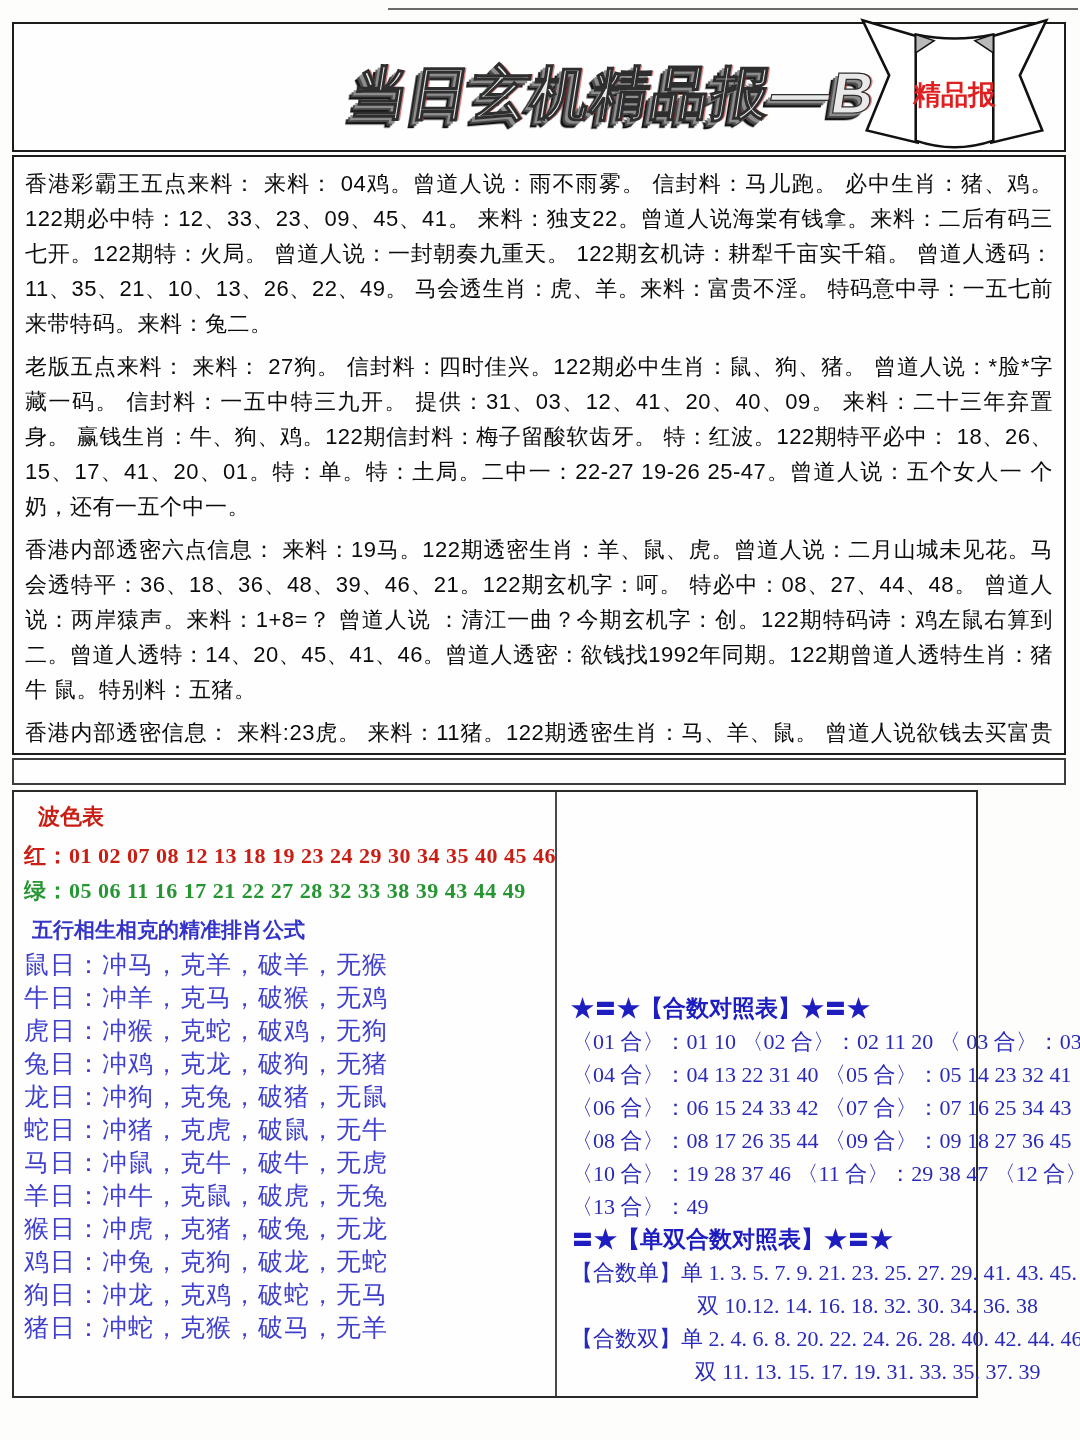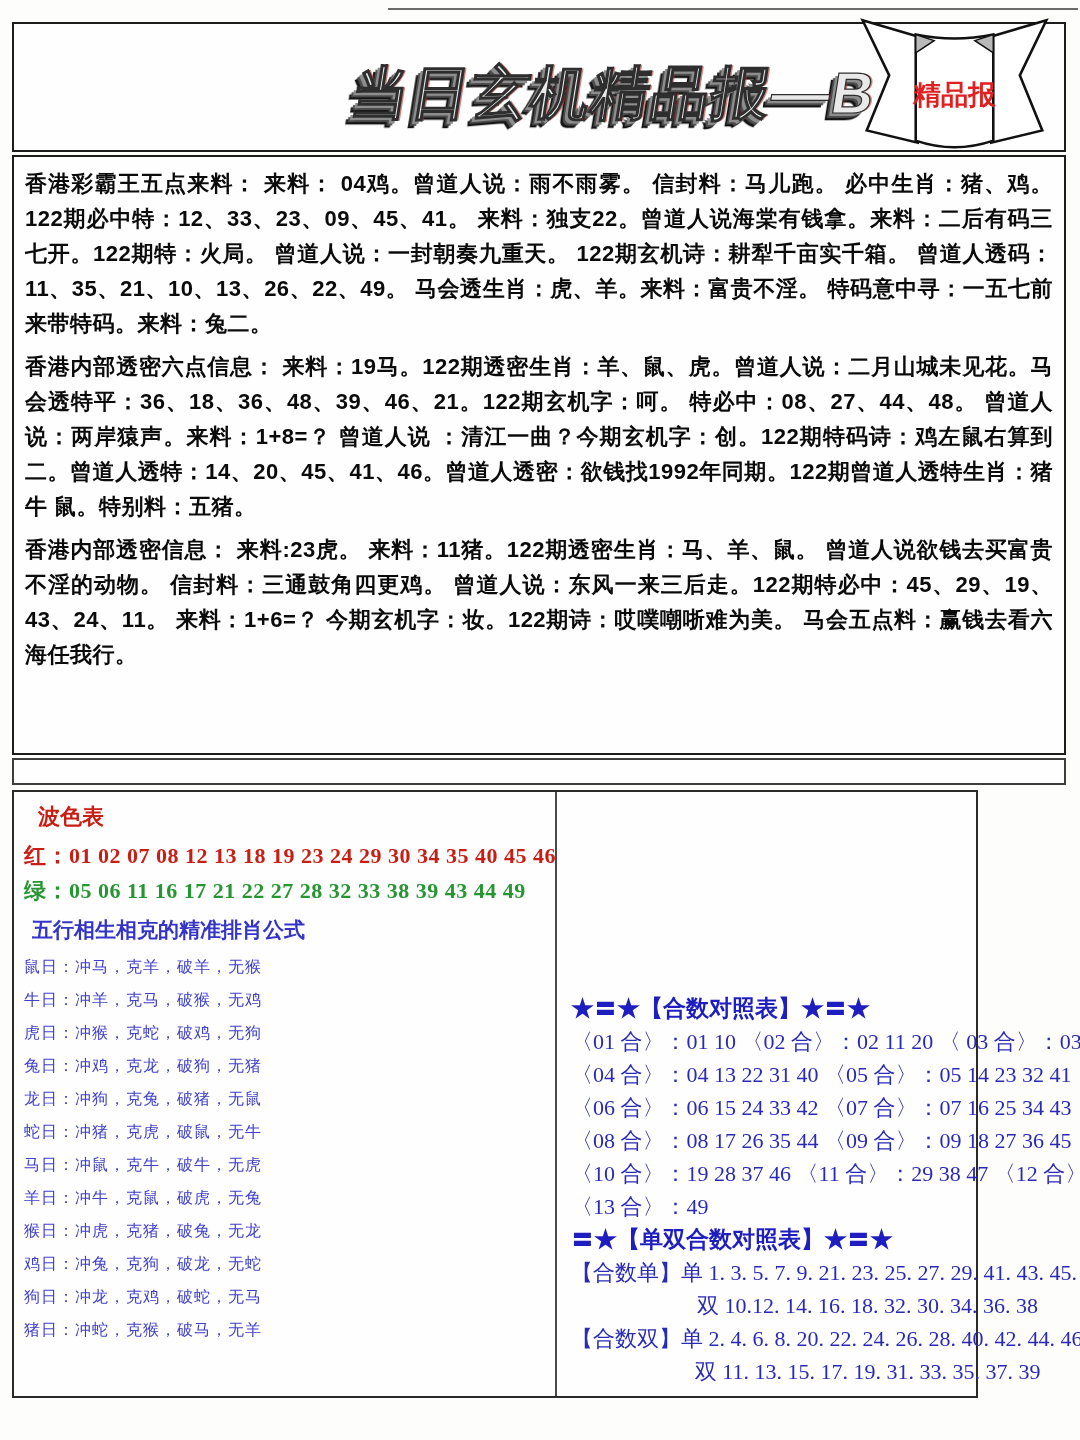--- a/index.html
+++ b/index.html
@@ -33,21 +33,21 @@
     text-shadow:-3px 3px 0 #8d8d8d, -5px 5px 1px #4f4f4f, 2px 0 0 rgba(190,30,30,0.55);
   }
   .ribbon { position:absolute; left:852px; top:10px; z-index:5; }
   
   .main-box {
     position:absolute; left:12px; top:155px; width:1054px; height:600px;
     border:2px solid #1c1c1c; padding:9px 11px 0 11px; background:#fefefe;
     overflow:hidden;
   }
   .para {
-    font-size:22px; line-height:35px; font-weight:bold; color:#0b0b0b;
+    font-size:22px; line-height:35px; font-weight:normal; color:#0b0b0b;
     text-align:justify; letter-spacing:0.5px; margin-bottom:8px;
   }
   
   .band {
     position:absolute; left:12px; top:758px; width:1054px; height:27px;
     border:2px solid #3d3d3d; background:#fefefe;
   }
   
   .bottom-box {
     position:absolute; left:12px; top:790px; width:966px; height:608px;
@@ -64,22 +64,22 @@
     font-family:"Liberation Serif", serif; letter-spacing:0.5px; white-space:nowrap;
   }
   .bose-red   { color:var(--red,#c81e14); }
   .bose-blue  { color:var(--blue,#2626c6); }
   .bose-green { color:var(--green,#269632); }
   .wuxing-title {
     color:#3434c8; font-size:21px; font-weight:bold; margin:8px 0 6px 8px;
     font-family:"Liberation Serif", serif;
   }
   .wuxing-row {
-    color:#4040cc; font-size:16px; line-height:33px;
-    font-family:Liberation Sans, sans-serif; letter-spacing:1px;
+    color:#4040cc; font-size:25px; line-height:33px;
+    font-family:Liberation Mono, monospace; letter-spacing:1px;
   }
   .right-inner { margin-top:200px; }
   .hesu-title, .ds-title {
     color:#1e1ec0; font-size:23px; font-weight:bold; line-height:33px;
     font-family:"Liberation Serif", serif;
   }
   .hesu-line, .ds-line {
     color:#2a2ab8; font-size:22px; line-height:33px;
     font-family:"Liberation Serif", serif; white-space:nowrap;
   }
@@ -103,20 +103,21 @@
     <polygon points="64,26 10,10 36,64 14,118 64,130" fill="#ffffff" stroke="#111111" stroke-width="2.5"></polygon>
     <polygon points="136,26 190,10 164,64 186,118 136,130" fill="#ffffff" stroke="#111111" stroke-width="2.5"></polygon>
     <path d="M62,24 Q100,32 138,24 L138,128 Q100,141 62,128 Z" fill="#ffffff" stroke="#111111" stroke-width="2.5"></path>
     <polygon points="62,24 80,30 62,42" fill="#b9b9b9" stroke="#111111" stroke-width="1.5"></polygon>
     <polygon points="138,24 120,30 138,42" fill="#b9b9b9" stroke="#111111" stroke-width="1.5"></polygon>
     <text x="100" y="92" text-anchor="middle" font-size="27" font-weight="bold" fill="#e02020">精品报</text>
   </svg>
 
   <div class="main-box">
     <div class="para">香港彩霸王五点来料： 来料： 04鸡。曾道人说：雨不雨雾。 信封料：马儿跑。 必中生肖：猪、鸡。122期必中特：12、33、23、09、45、41。 来料：独支22。曾道人说海棠有钱拿。来料：二后有码三七开。122期特：火局。 曾道人说：一封朝奏九重天。 122期玄机诗：耕犁千亩实千箱。 曾道人透码：11、35、21、10、13、26、22、49。 马会透生肖：虎、羊。来料：富贵不淫。 特码意中寻：一五七前来带特码。来料：兔二。</div>
+    <div class="para">老版五点来料： 来料： 27狗。 信封料：四时佳兴。122期必中生肖：鼠、狗、猪。 曾道人说：*脸*字藏一码。 信封料：一五中特三九开。 提供：31、03、12、41、20、40、09。 来料：二十三年弃置身。 赢钱生肖：牛、狗、鸡。122期信封料：梅子留酸软齿牙。 特：红波。122期特平必中： 18、26、15、17、41、20、01。特：单。特：土局。二中一：22-27 19-26 25-47。曾道人说：五个女人一 个奶，还有一五个中一。</div>
     <div class="para">香港内部透密六点信息： 来料：19马。122期透密生肖：羊、鼠、虎。曾道人说：二月山城未见花。马会透特平：36、18、36、48、39、46、21。122期玄机字：呵。 特必中：08、27、44、48。 曾道人说：两岸猿声。来料：1+8=？ 曾道人说 ：清江一曲？今期玄机字：创。122期特码诗：鸡左鼠右算到二。曾道人透特：14、20、45、41、46。曾道人透密：欲钱找1992年同期。122期曾道人透特生肖：猪 牛 鼠。特别料：五猪。</div>
     <div class="para">香港内部透密信息： 来料:23虎。 来料：11猪。122期透密生肖：马、羊、鼠。 曾道人说欲钱去买富贵不淫的动物。 信封料：三通鼓角四更鸡。 曾道人说：东风一来三后走。122期特必中：45、29、19、43、24、11。 来料：1+6=？ 今期玄机字：妆。122期诗：哎噗嘲哳难为美。 马会五点料：赢钱去看六海任我行。</div>
 
   </div>
 
   <div class="band"></div>
 
   <div class="bottom-box">
 
     <div class="left-col">

